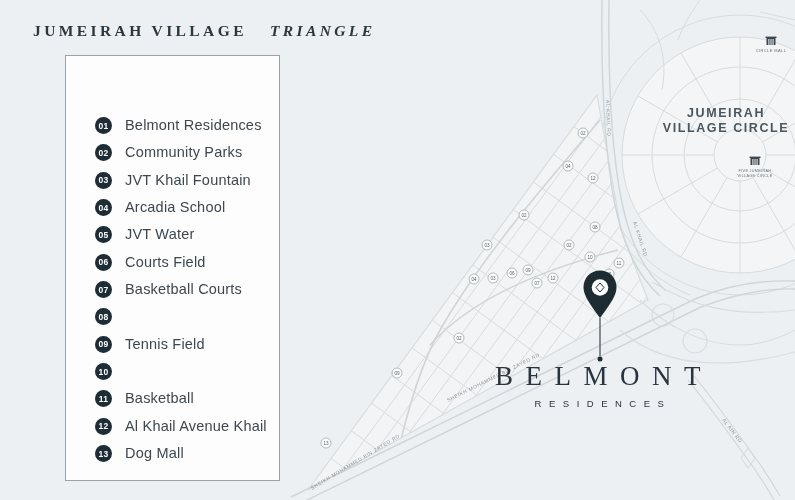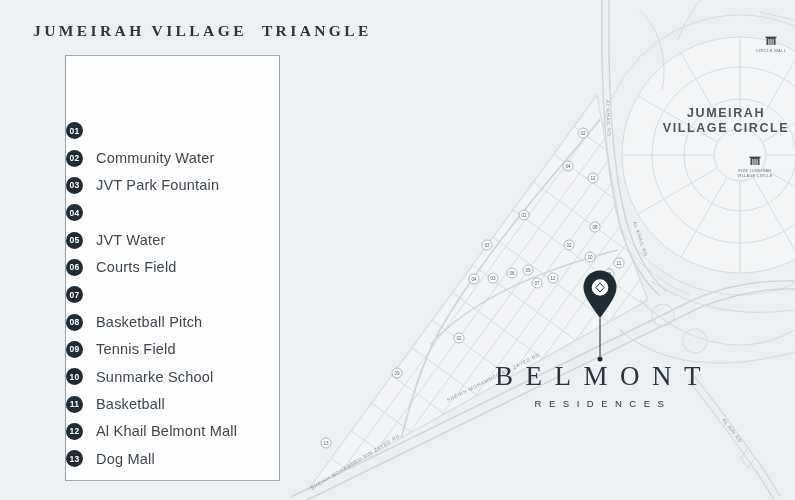--- a/index.html
+++ b/index.html
@@ -12,29 +12,29 @@
   html,body{width:795px;height:500px;overflow:hidden}
   body{background:var(--bg);font-family:"Liberation Sans",sans-serif;position:relative}
 
   .map-svg{position:absolute;inset:0}
 
   .page-title{
     position:absolute;left:33px;top:22px;
     font-family:"Liberation Serif",serif;font-size:15.5px;font-weight:600;
     letter-spacing:3.4px;color:var(--ink);white-space:nowrap;
   }
-  .page-title .accent{margin-left:15px}
+  .page-title .accent{font-style:italic;margin-left:23px}
 
   .legend-box{
     position:absolute;left:65px;top:55px;width:215px;height:426px;
     background:var(--panel);border:1px solid var(--panel-border);
   }
   .legend-list{list-style:none;padding-top:61px}
   .legend-list li{
-    display:flex;align-items:center;gap:13px;height:27.35px;
+    display:flex;gap:13px;height:27.35px;padding-left:29px;
   }
   .legend-badge{
     flex:0 0 auto;width:17px;height:17px;border-radius:50%;
     background:var(--badge);color:#fff;font-size:8.5px;font-weight:700;
     display:flex;align-items:center;justify-content:center;letter-spacing:.2px;
   }
   .legend-label{font-size:14.5px;color:var(--label);letter-spacing:.2px;white-space:nowrap}
 
   text{font-family:"Liberation Sans",sans-serif}
   .serif-text{font-family:"Liberation Serif",serif}
@@ -258,61 +258,62 @@
 </svg>
 
 <div class="page-title">
   <span>JUMEIRAH VILLAGE</span><span class="accent">TRIANGLE</span>
 </div>
 
 <div class="legend-box">
   <ul class="legend-list" id="legend-list">
       <li>
         <span class="legend-badge">01</span>
+        <span class="legend-label">Belmont Residences</span>
       </li>
       <li>
         <span class="legend-badge">02</span>
-        <span class="legend-label">Community Water</span>
+        <span class="legend-label">Community Parks</span>
       </li>
       <li>
         <span class="legend-badge">03</span>
-        <span class="legend-label">JVT Park Fountain</span>
+        <span class="legend-label">JVT Khail Fountain</span>
       </li>
       <li>
         <span class="legend-badge">04</span>
+        <span class="legend-label">Arcadia School</span>
       </li>
       <li>
         <span class="legend-badge">05</span>
         <span class="legend-label">JVT Water</span>
       </li>
       <li>
         <span class="legend-badge">06</span>
         <span class="legend-label">Courts Field</span>
       </li>
       <li>
         <span class="legend-badge">07</span>
+        <span class="legend-label">Basketball Courts</span>
       </li>
       <li>
         <span class="legend-badge">08</span>
-        <span class="legend-label">Basketball Pitch</span>
       </li>
       <li>
         <span class="legend-badge">09</span>
         <span class="legend-label">Tennis Field</span>
       </li>
       <li>
         <span class="legend-badge">10</span>
-        <span class="legend-label">Sunmarke School</span>
       </li>
       <li>
         <span class="legend-badge">11</span>
         <span class="legend-label">Basketball</span>
       </li>
       <li>
         <span class="legend-badge">12</span>
-        <span class="legend-label">Al Khail Belmont Mall</span>
+        <span class="legend-label">Al Khail Avenue Khail</span>
       </li>
       <li>
         <span class="legend-badge">13</span>
         <span class="legend-label">Dog Mall</span>
       </li>
     </ul>
 </div>
 
 </body></html>

